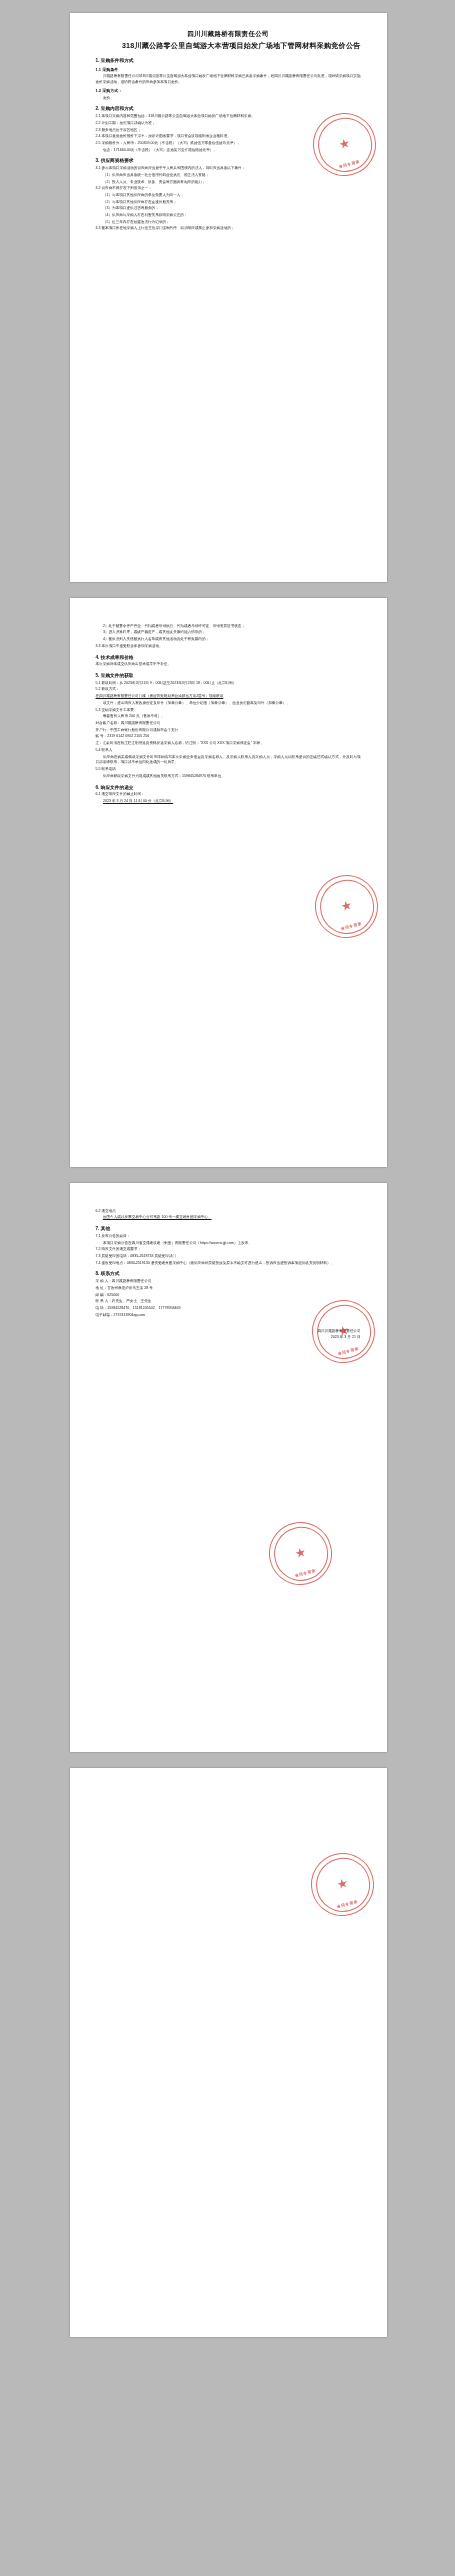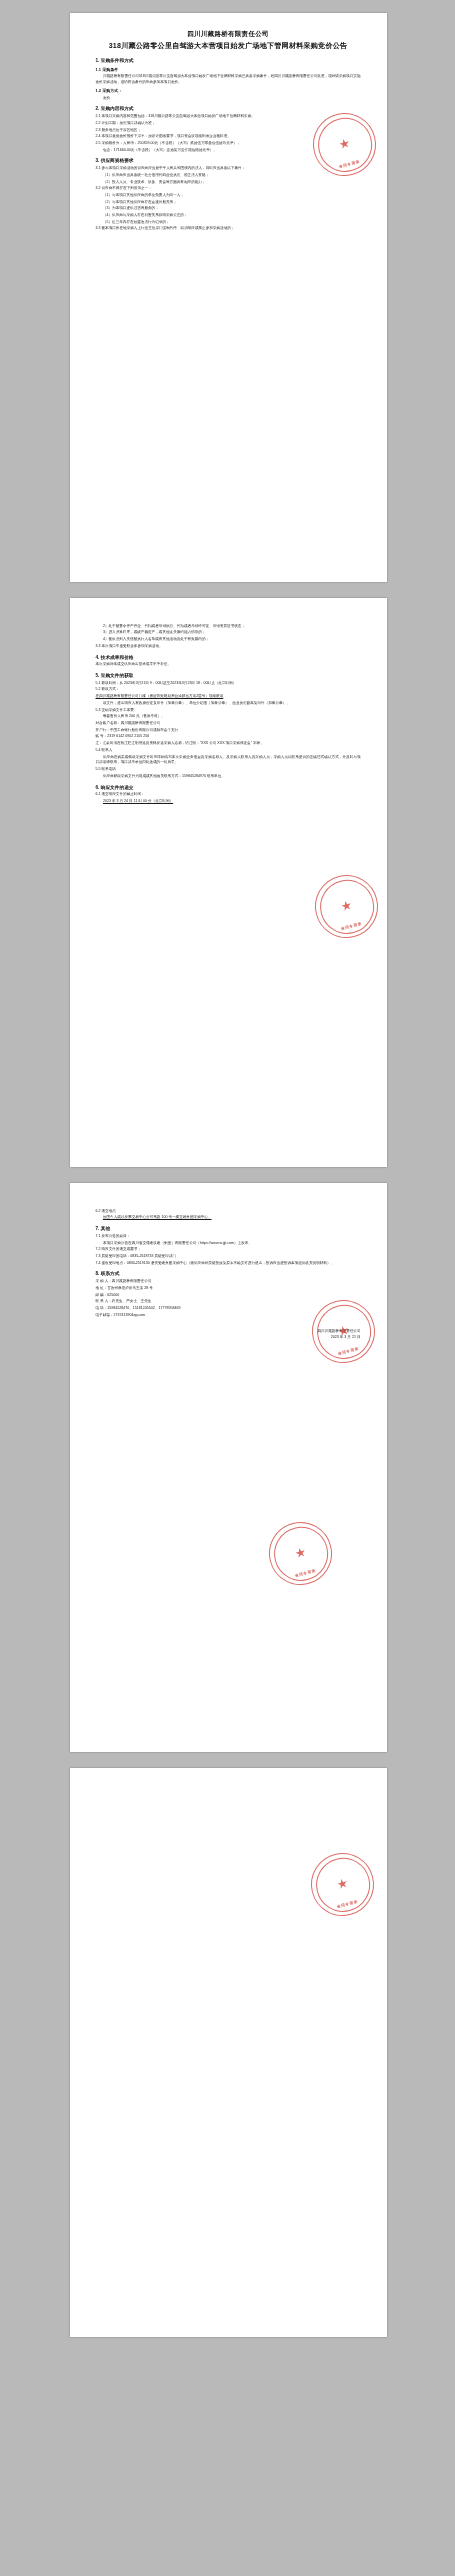--- a/index.html
+++ b/index.html
@@ -15,21 +15,21 @@
   .page.p2{min-height:569px;}
   .page.p3{min-height:569px;}
   .page.p4{min-height:569px;}
   .page:first-child{margin-top:12.5px;}
 
   .company{
     text-align:center;font-size:6.5px;font-weight:bold;color:#111;
     letter-spacing:0.3px;margin:1.1px 0 2.3px 0;line-height:1.5;
   }
   .doc-title{
-    text-align:center;font-size:7.1px;font-weight:bold;color:#111;
+    text-align:right;font-size:7.1px;font-weight:bold;color:#111;
     line-height:1.55;margin:0 0 5.7px 0;letter-spacing:0.2px;
   }
   .h2{
     font-size:4.7px;font-weight:bold;color:#111;margin:4px 0 1.7px 0;line-height:1.5;
   }
   .h3{
     font-size:4px;font-weight:bold;color:#111;margin:2.3px 0 1.1px 0;line-height:1.6;
   }
   p.t{
     font-size:3.6px;color:#1b1b1b;line-height:1.62;margin:0.9px 0;

